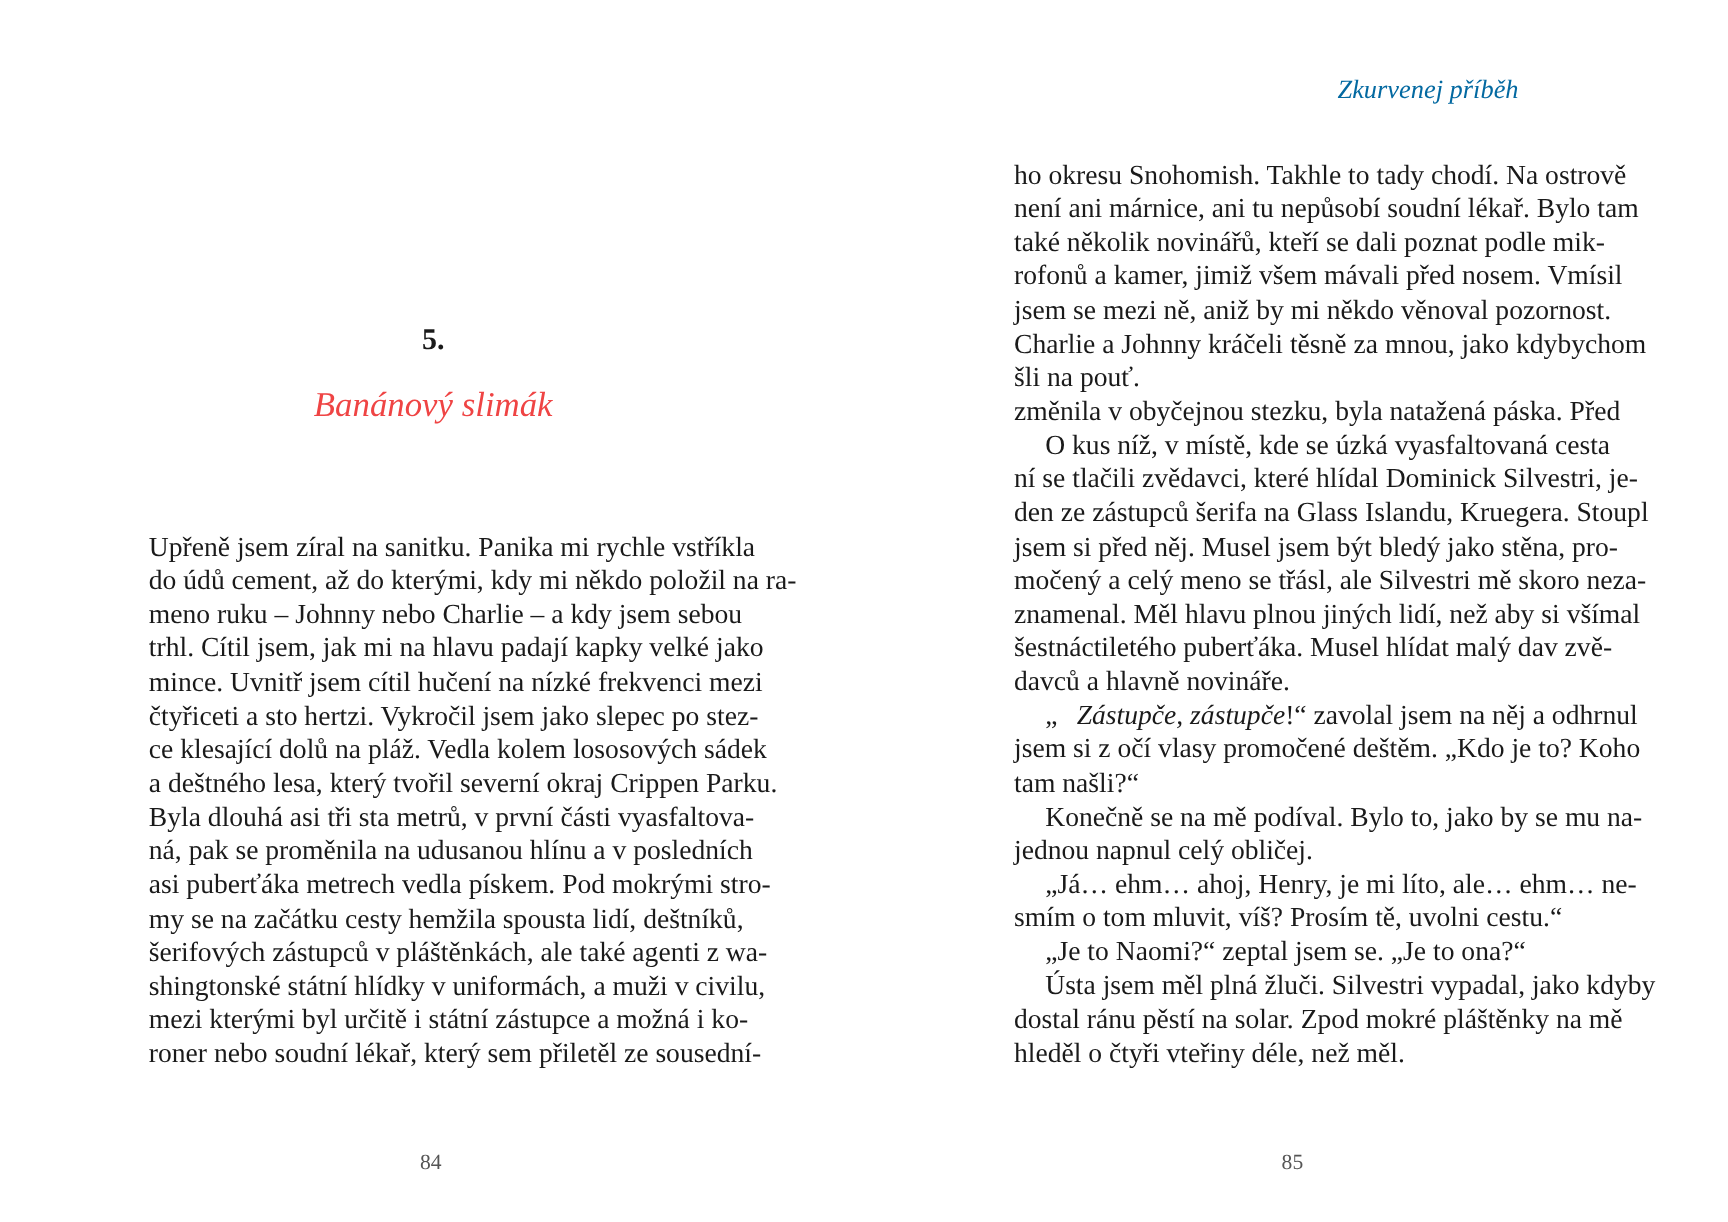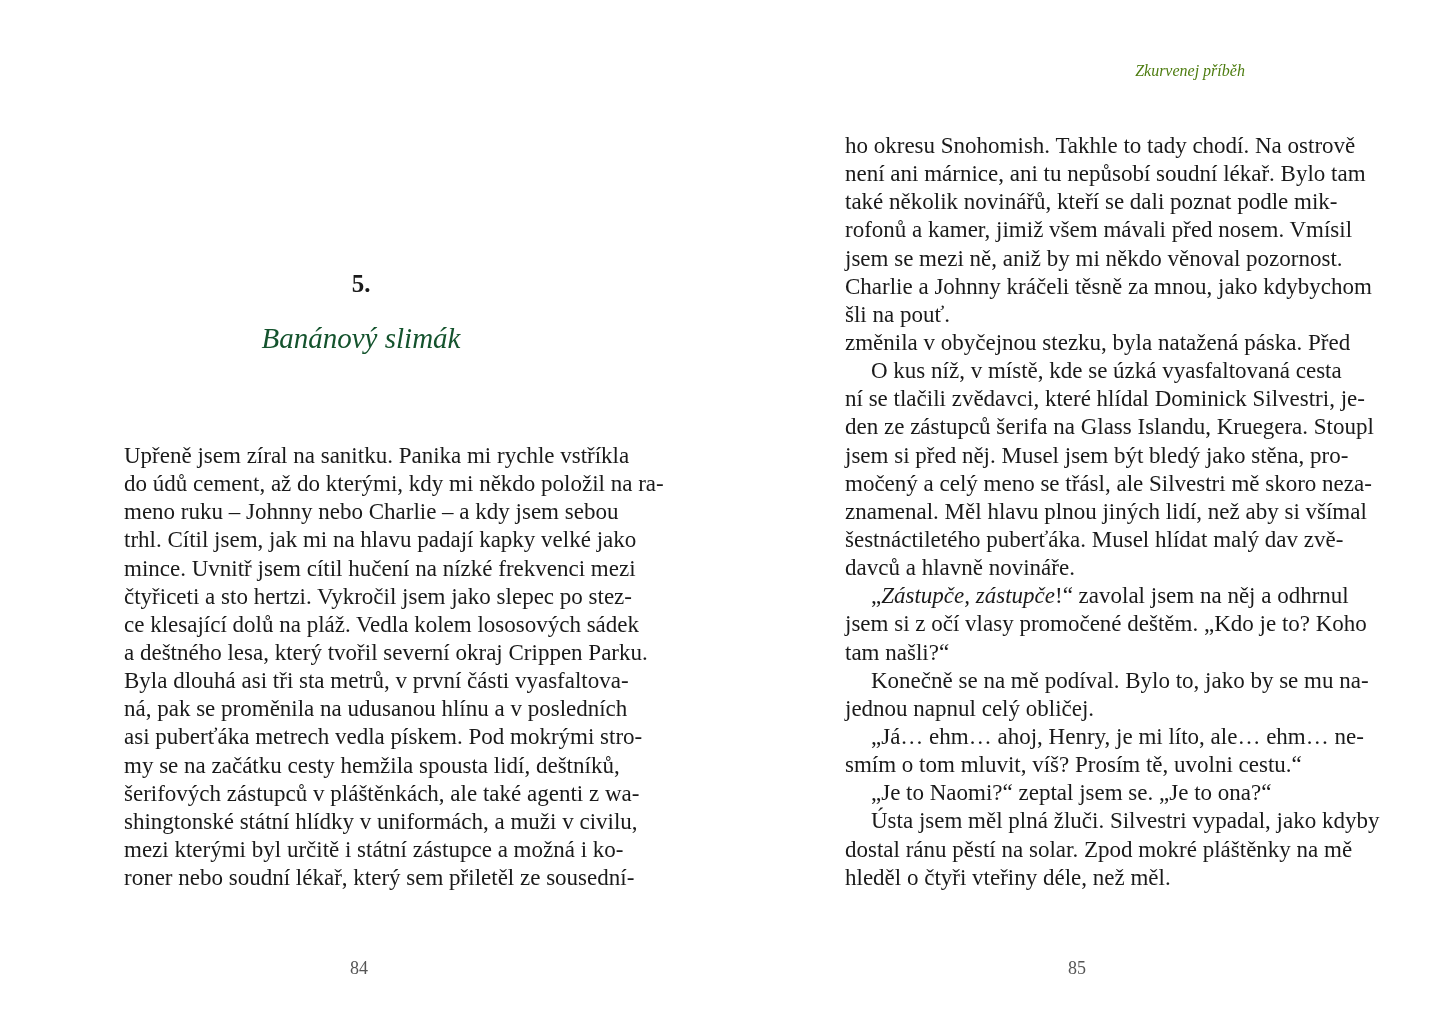--- a/index.html
+++ b/index.html
@@ -2,35 +2,35 @@
 <html><head>
 <meta charset="utf-8">
 <style>
   html, body { margin:0; padding:0; background:#ffffff; }
   body { width:1440px; height:1018px; position:relative; overflow:hidden;
          font-family:"Liberation Serif","DejaVu Serif",serif; color:#1a1a1a; }
   .page { position:absolute; top:0; height:1018px; }
   .page-left { left:0; width:720px; }
   .page-right { left:720px; width:720px; }
   .running-head { position:absolute; top:62px; left:240px; width:460px; text-align:center;
-                  font-style:italic; font-size:16px; color:#4d7c0f;font-family:Liberation Serif, serif; }
+                  font-style:italic; font-size:22px; color:#0369a1;font-family:Liberation Serif, serif; }
   .chapter-num { position:absolute; top:270px; left:124px; width:474px; text-align:center;
                  font-size:25px; font-weight:bold; color:#1a1a1a; }
   .chapter-title { position:absolute; top:322px; left:124px; width:474px; text-align:center;
-                   font-size:29px; font-style:italic; color:#14532d; }
+                   font-size:29px; font-style:italic; color:#ef4444; }
   .body-text { position:absolute; width:474px; font-size:23px; line-height:28.15px; }
   .left-body { left:124px; top:442px; }
   .right-body { left:125px; top:132px; }
   .line { display:block; white-space:nowrap; text-align:justify; text-align-last:justify; height:28.15px; }
   .line.last { text-align-last:left; }
   .line.indent { padding-left:26px; }
   .folio { position:absolute; top:942px; font-size:18px; color:#555;margin-top:16px; }
   .folio-left { left:350px; }
   .folio-right { left:348px; }
-  em { font-style:italic; }
+  em { font-style:italic;margin-left:16px; }
 </style>
 </head>
 <body>
 
 <div class="page page-left">
   <div class="chapter-num">5.</div>
   <div class="chapter-title">Banánový slimák</div>
   <div class="body-text left-body">
     <span class="line">Upřeně jsem zíral na sanitku. Panika mi rychle vstříkla</span>
     <span class="line">do údů cement, až do kterými, kdy mi někdo položil na ra-</span>

